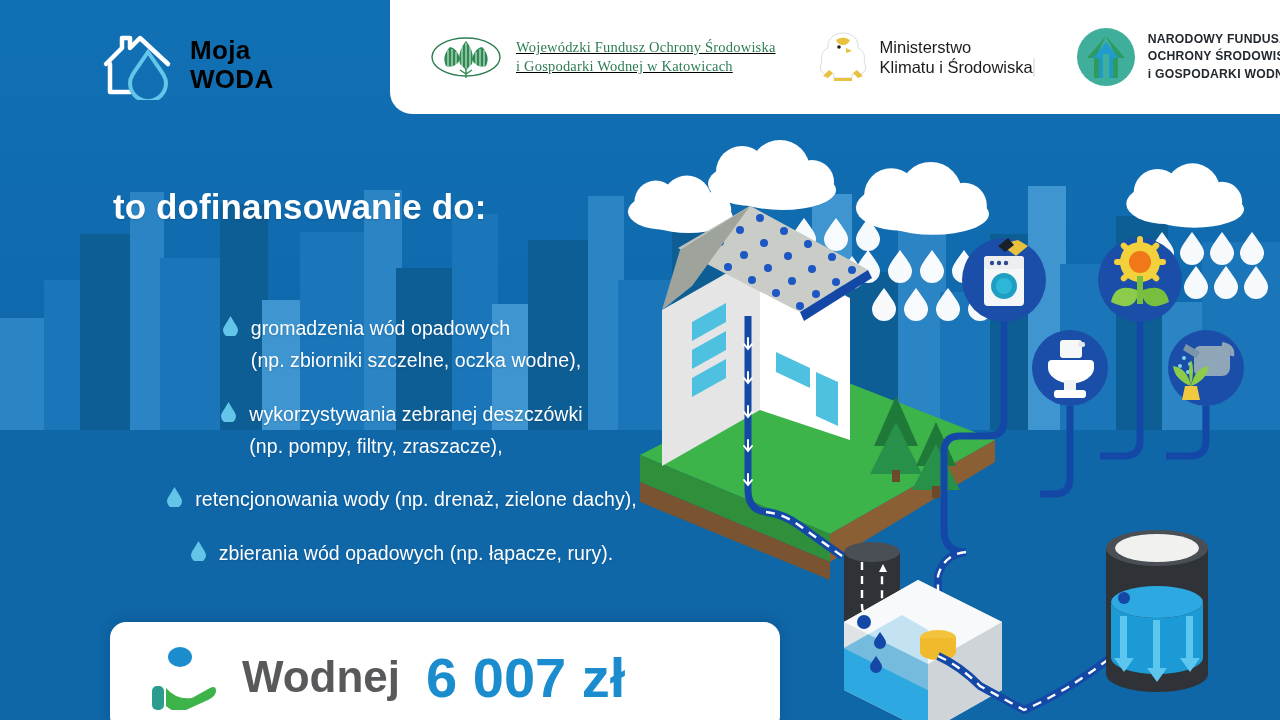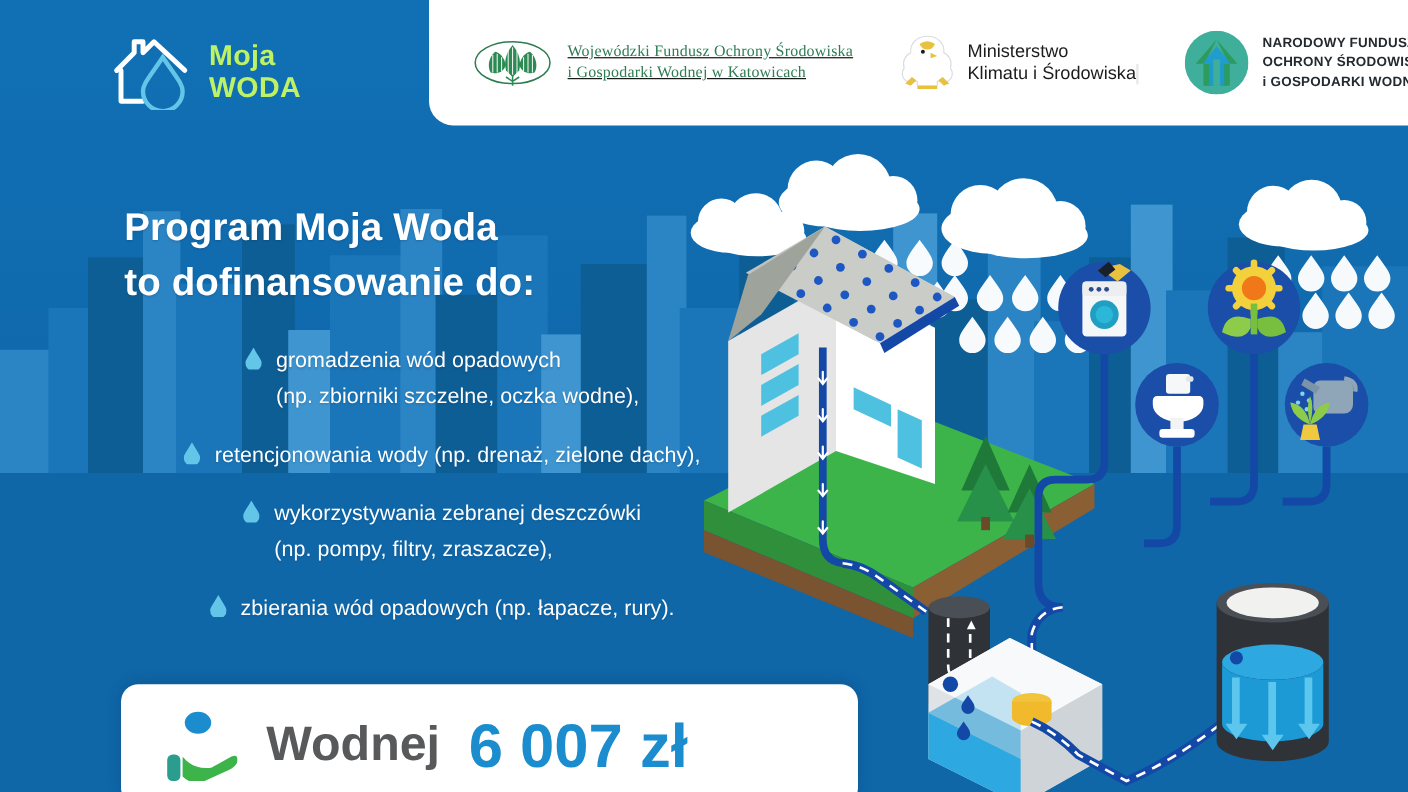--- a/index.html
+++ b/index.html
@@ -35,21 +35,21 @@
   .minist-txt{color:#1c1c1c;font-size:16.5px;line-height:1.22;font-weight:400;white-space:nowrap;}
   .pl-bar{margin-top:6px;height:8px;width:208px;background:linear-gradient(180deg,#ffffff 0 45%,#d4213d 45% 100%);
      border:1px solid #e7e7e7;border-radius:1px;}
   .nfos{margin-left:42px;gap:13px;}
   .nfos-mark{width:58px;height:58px;flex:none;}
   .nfos-txt{color:#23292e;font-size:12.2px;font-weight:bold;line-height:1.42;letter-spacing:.25px;white-space:nowrap;}
 
   
   .brand{position:absolute;left:100px;top:30px;display:flex;align-items:center;gap:14px;}
   .brand-mark{width:76px;height:70px;flex:none;}
-  .brand-txt{color:#bef264;font-weight:bold;font-size:26px;line-height:1.12;letter-spacing:.3px;}
+  .brand-txt{color:#000000;font-weight:bold;font-size:26px;line-height:1.12;letter-spacing:.3px;}
 
   
   .headline{position:absolute;left:113px;top:182px;color:#fff;font-weight:bold;
     font-size:35px;line-height:1.42;letter-spacing:.1px;text-shadow:0 1px 2px rgba(0,30,60,.20);}
   .bullets{position:absolute;left:82px;top:312px;width:640px;}
   .bullet{display:flex;align-items:flex-start;gap:13px;margin-bottom:21px;justify-content:center;}
   .drop{width:15px;height:20px;flex:none;margin-top:4px;}
   .bullet-txt{color:#ffffff;font-size:19.5px;line-height:1.66;letter-spacing:.05px;
     text-shadow:0 1px 2px rgba(0,30,60,.18);}
 
@@ -437,21 +437,20 @@
       </span>
       <span class="nfos-txt">
         <span>NARODOWY FUNDUSZ</span><br>
         <span>OCHRONY ŚRODOWISKA</span><br>
         <span>i GOSPODARKI WODNEJ</span>
       </span>
     </div>
   </div>
 
   <div class="headline">
-    <div>Program Moja Woda</div>
     <div>to dofinansowanie do:</div>
   </div>
 
   <div class="bullets">
     <div class="bullet">
       <span class="drop">
         <svg viewBox="0 0 15 20" width="15" height="20">
             <path d="M7.5 0 C 12 8 15 11.5 15 14 A 7.5 7.5 0 0 1 0 14 C 0 11.5 3 8 7.5 0 Z" fill="#63c6e8"></path>
           </svg>
       </span>
@@ -460,32 +459,32 @@
         <span>(np. zbiorniki szczelne, oczka wodne),</span>
       </span>
     </div>
     <div class="bullet">
       <span class="drop">
         <svg viewBox="0 0 15 20" width="15" height="20">
             <path d="M7.5 0 C 12 8 15 11.5 15 14 A 7.5 7.5 0 0 1 0 14 C 0 11.5 3 8 7.5 0 Z" fill="#63c6e8"></path>
           </svg>
       </span>
       <span class="bullet-txt">
-        <span>retencjonowania wody (np. drenaż, zielone dachy),</span>
+        <span>wykorzystywania zebranej deszczówki</span><br>
+        <span>(np. pompy, filtry, zraszacze),</span>
       </span>
     </div>
     <div class="bullet">
       <span class="drop">
         <svg viewBox="0 0 15 20" width="15" height="20">
             <path d="M7.5 0 C 12 8 15 11.5 15 14 A 7.5 7.5 0 0 1 0 14 C 0 11.5 3 8 7.5 0 Z" fill="#63c6e8"></path>
           </svg>
       </span>
       <span class="bullet-txt">
-        <span>wykorzystywania zebranej deszczówki</span><br>
-        <span>(np. pompy, filtry, zraszacze),</span>
+        <span>retencjonowania wody (np. drenaż, zielone dachy),</span>
       </span>
     </div>
     <div class="bullet">
       <span class="drop">
         <svg viewBox="0 0 15 20" width="15" height="20">
             <path d="M7.5 0 C 12 8 15 11.5 15 14 A 7.5 7.5 0 0 1 0 14 C 0 11.5 3 8 7.5 0 Z" fill="#63c6e8"></path>
           </svg>
       </span>
       <span class="bullet-txt">
         <span>zbierania wód opadowych (np. łapacze, rury).</span>

